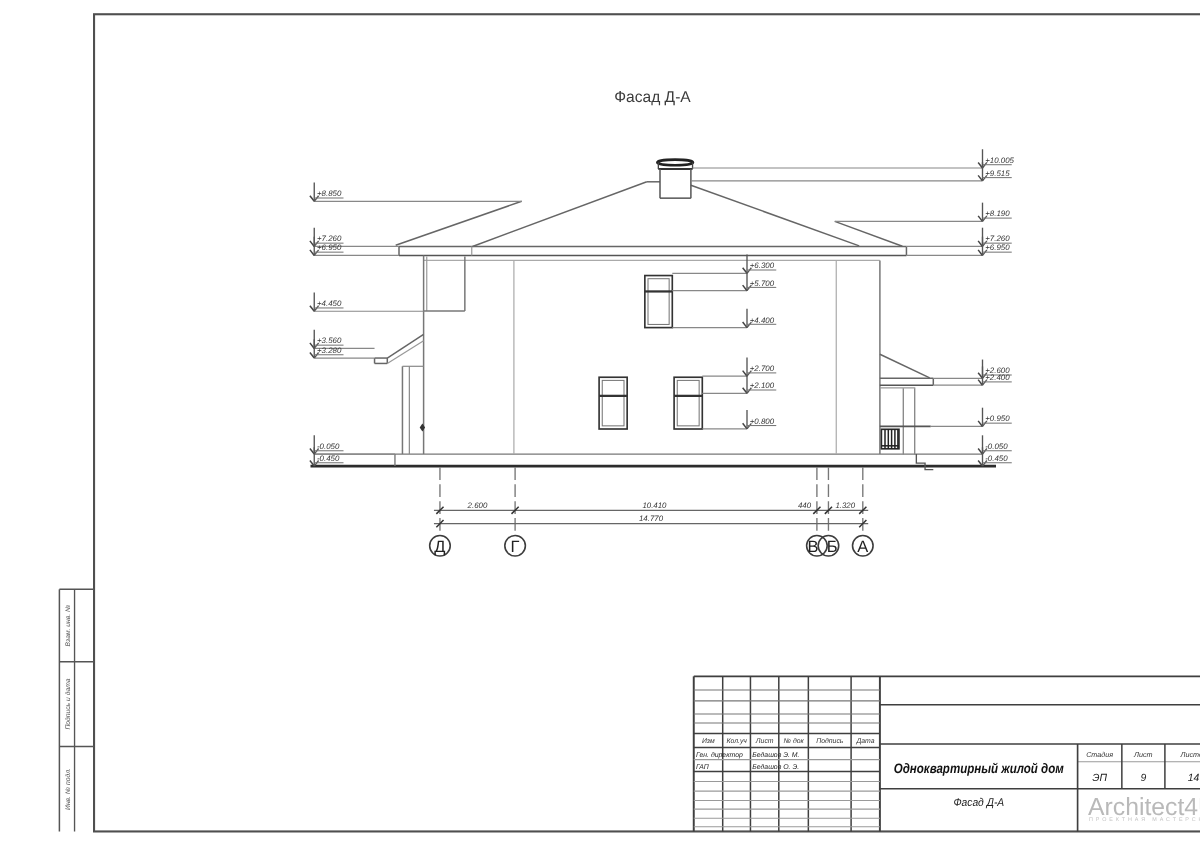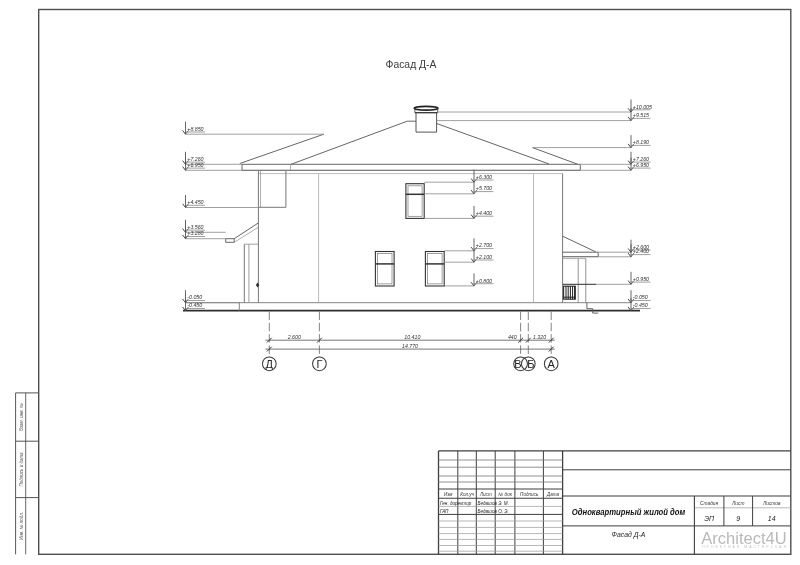--- a/index.html
+++ b/index.html
@@ -1,17 +1,17 @@
 <!DOCTYPE html>
 <html><head><meta charset="utf-8"><style>
 html,body{margin:0;padding:0;background:#fff;}
 svg{display:block;}
 text{font-family:"Liberation Sans",sans-serif;-webkit-font-smoothing:antialiased;}
 </style></head><body>
-<div style="width:740px;height:565px;transform:translateZ(0);will-change:transform;">
+<div style="width:740px;height:565px;transform:translateZ(0);will-change:transform;padding-left:24px;">
 <svg width="800" height="565" viewBox="0 0 800 565">
 <rect x="0" y="0" width="800" height="565" fill="#ffffff"></rect>
 <rect x="38.7" y="9.5" width="752.1" height="544.8" stroke="#4f4f4f" stroke-width="1.4" fill="none"></rect>
 <line x1="15.6" y1="392.9" x2="15.6" y2="554.3" stroke="#555" stroke-width="1.0"></line>
 <line x1="25.7" y1="392.9" x2="25.7" y2="554.3" stroke="#555" stroke-width="0.9"></line>
 <line x1="15.6" y1="392.9" x2="38.7" y2="392.9" stroke="#555" stroke-width="1.0"></line>
 <line x1="15.6" y1="441.2" x2="38.7" y2="441.2" stroke="#555" stroke-width="1.0"></line>
 <line x1="15.6" y1="497.6" x2="38.7" y2="497.6" stroke="#555" stroke-width="1.0"></line>
 <text transform="translate(22.5,417.0) rotate(-90) scale(0.45)" font-size="10" fill="#555" font-style="italic" text-anchor="middle" font-family="Liberation Sans, sans-serif">Взам. инв. №</text>
 <text transform="translate(22.5,469.4) rotate(-90) scale(0.45)" font-size="10" fill="#555" font-style="italic" text-anchor="middle" font-family="Liberation Sans, sans-serif">Подпись и дата</text>

